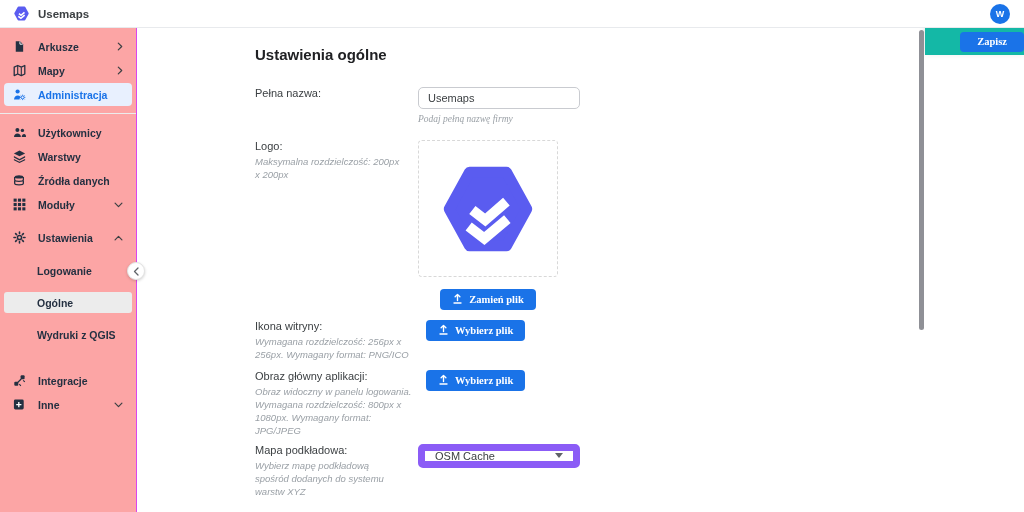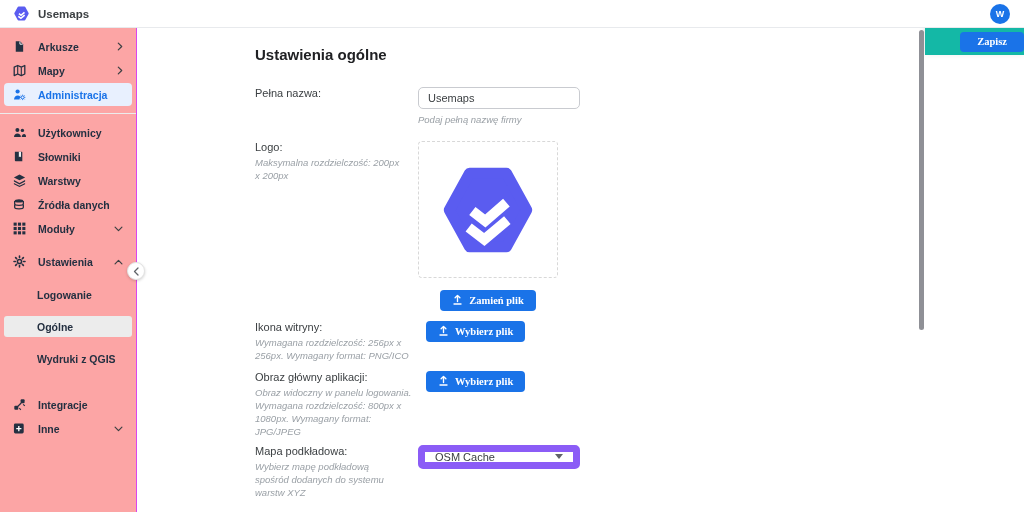--- a/index.html
+++ b/index.html
@@ -55,21 +55,21 @@
   
   .page-title { font-size:15px; font-weight:700; color:#202124; margin-bottom:24px; }
   .frow { display:flex; align-items:flex-start; }
   .flabel { width:163px; flex-shrink:0; padding-right:14px; }
   .flabel .lab { font-size:11px; color:#3c4043; }
   .hint { font-style:italic; font-size:9.5px; color:#9aa0a6; line-height:1.4; margin-top:3px; }
   .text-input {
     width:162px; height:22px; border:1px solid #c9cbd0; border-radius:5px;
     font-family:"Liberation Sans", sans-serif; font-size:11px; color:#3c4043; padding:0 9px; outline:none; background:#fff;
   }
-  .under-hint { font-style:italic; font-size:9.5px; color:#9aa0a6; margin-top:5px; }
+  .under-hint { font-style:italic; font-size:9.5px; color:#9aa0a6; margin-top:5px;font-family:Liberation Serif, serif; }
   .btn-blue {
     background:#1a73e8; color:#fff; border:none; border-radius:4px; cursor:pointer;
     font-family:Liberation Serif, serif; font-size:10.5px; font-weight:700;
     height:21px; padding:0 12px; display:inline-flex; align-items:center; gap:6px;
   }
   .logo-box {
     width:140px; height:137px; border:1px dashed #d8d8d8; border-radius:4px;
     display:flex; align-items:center; justify-content:center; background:#fff;
   }
   .logo-actions { width:140px; display:flex; justify-content:center; margin-top:12px; }
@@ -152,29 +152,20 @@
         <div class="side-item">
           <span class="ic">
             <svg width="13" height="13" viewBox="0 0 13 13">
               <circle cx="4.4" cy="4" r="2" fill="#243041"></circle>
               <path d="M1 11c0-2.2 1.5-3.4 3.4-3.4S7.9 8.8 7.9 11z" fill="#243041"></path>
               <circle cx="9.4" cy="4.4" r="1.7" fill="#243041"></circle>
               <path d="M8.7 11c.1-1.9 1-2.9 2.5-2.9 1.1 0 1.8.9 1.8 2.9z" fill="#243041"></path>
             </svg>
           </span>
           <span class="lbl">Użytkownicy</span>
-        </div>
-        <div class="side-item">
-          <span class="ic">
-            <svg width="11" height="13" viewBox="0 0 13 13">
-              <path d="M2.2 1h8a.8.8 0 01.8.8V12H3.1a.9.9 0 01-.9-.9z" fill="#243041"></path>
-              <path d="M6.9 7.4l1.3-.9 1.3.9V1H6.9z" fill="#fff" opacity=".92"></path>
-            </svg>
-          </span>
-          <span class="lbl">Słowniki</span>
         </div>
         <div class="side-item">
           <span class="ic">
             <svg width="13" height="13" viewBox="0 0 13 13">
               <path d="M6.5.6l5.6 2.8-5.6 2.8L.9 3.4z" fill="#243041"></path>
               <path d="M.9 6.1l5.6 2.8 5.6-2.8v1.5L6.5 10.4.9 7.6z" fill="#243041"></path>
               <path d="M.9 8.9l5.6 2.8 5.6-2.8v1.3L6.5 13 .9 10.2z" fill="#243041"></path>
             </svg>
           </span>
           <span class="lbl">Warstwy</span>

